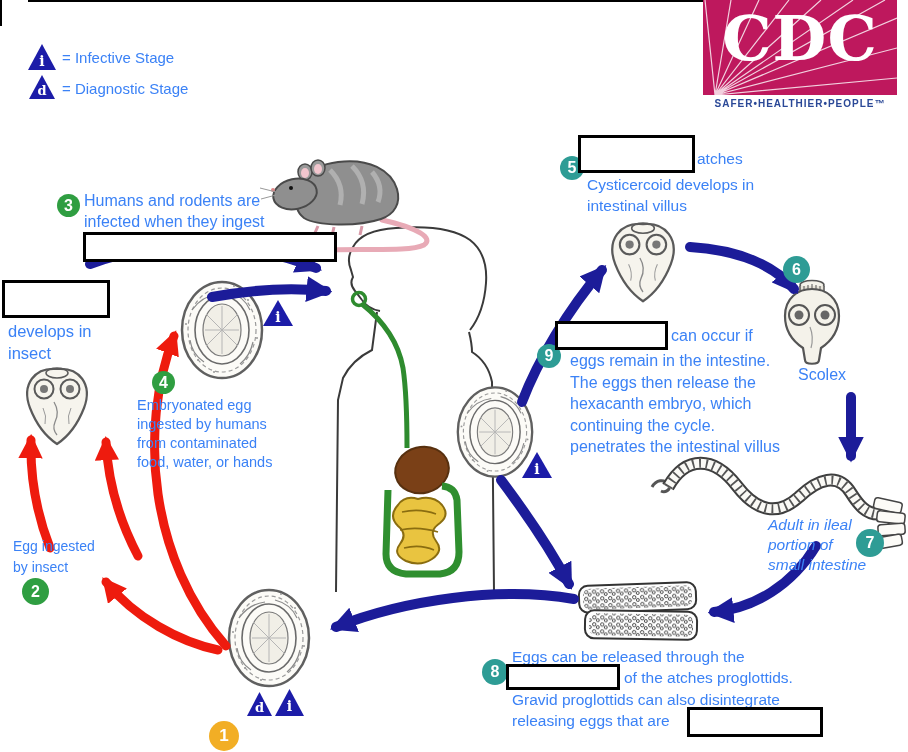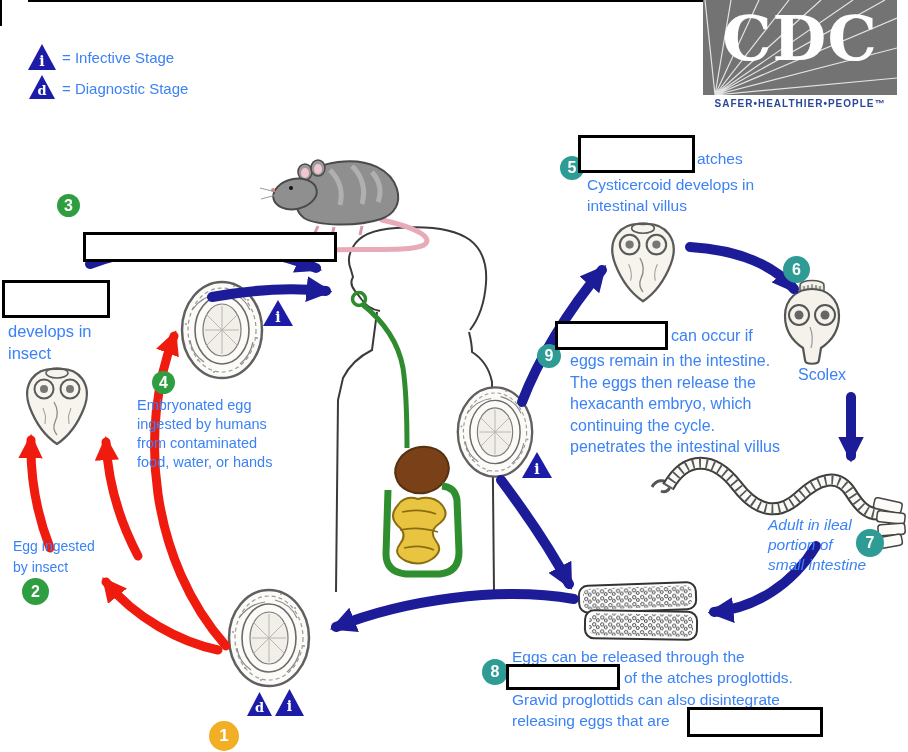--- a/index.html
+++ b/index.html
@@ -10,21 +10,21 @@
   .blank{position:absolute;background:#fff;border:3px solid #000;box-sizing:border-box;}
   .badge{position:absolute;border-radius:50%;display:flex;align-items:center;justify-content:center;
          color:#fff;font-weight:bold;font-size:16px;}
   .badge.green{background:#2f9e41;}
   .badge.teal{background:#2e9c95;}
   .badge.yellow{background:#f2ae25;}
   .tri{position:absolute;overflow:visible;}
   .tri text{fill:#fff;font-family:"DejaVu Serif",serif;font-weight:bold;}
   .hairline{position:absolute;background:#000;}
   
-  #cdc-logo{position:absolute;left:703px;top:0;width:194px;height:95px;background:#737373;}
+  #cdc-logo{position:absolute;left:703px;top:0;width:194px;height:95px;background:#be185d;}
   #cdc-logo .cdcword{position:absolute;left:0;top:2px;width:100%;text-align:center;
         font-family:"DejaVu Serif",serif;font-weight:bold;font-size:62px;color:#fff;letter-spacing:1px;}
   #cdc-tagline{position:absolute;left:700px;top:98px;width:200px;text-align:center;
         font-size:10px;font-weight:bold;color:#2a4897;letter-spacing:1px;}
 </style>
 </head>
 <body>
 
 <div id="stage">
 
@@ -182,20 +182,24 @@
   <div class="txt" style="left:62px;top:49px;font-size:15px;">= Infective Stage</div>
   <svg class="tri" style="left:29px;top:75px;" width="26" height="24" viewBox="0 0 26 24">
     <polygon points="13,0 26,24 0,24" fill="#1c1ca8"></polygon>
     <text x="13" y="20" text-anchor="middle" font-size="13">d</text>
   </svg>
   <div class="txt" style="left:62px;top:80px;font-size:15px;">= Diagnostic Stage</div>
 
   <div class="badge green" style="left:57px;top:194px;width:23px;height:23px;">
       <span>3</span>
     </div>
+  <div class="txt" style="left:84px;top:190px;font-size:16px;line-height:21px;">
+    <span style="display:block">Humans and rodents are</span>
+    <span style="display:block">infected when they ingest</span>
+  </div>
   <div class="blank" style="left:83px;top:232px;width:254px;height:30px;"></div>
 
   <div class="blank" style="left:2px;top:280px;width:108px;height:38px;"></div>
   <div class="txt" style="left:8px;top:320px;font-size:16.5px;line-height:22px;">
     <span style="display:block">develops in</span>
     <span style="display:block">insect</span>
   </div>
 
   <div class="badge green" style="left:152px;top:371px;width:23px;height:23px;">
       <span>4</span>

